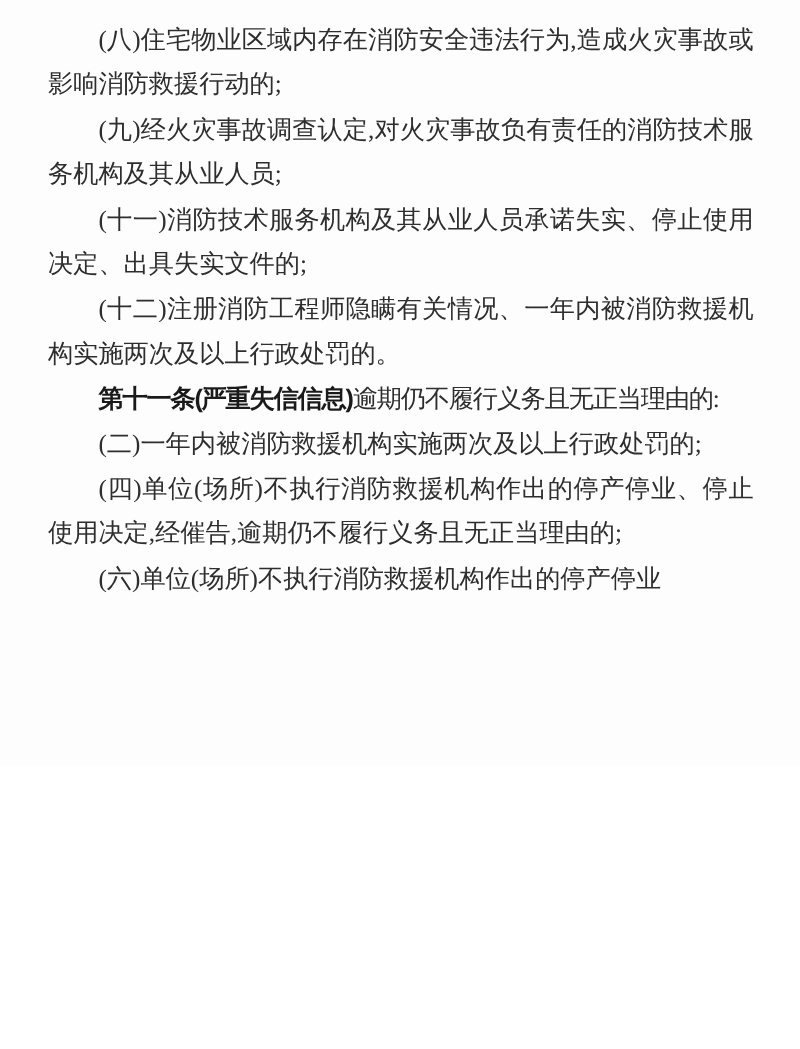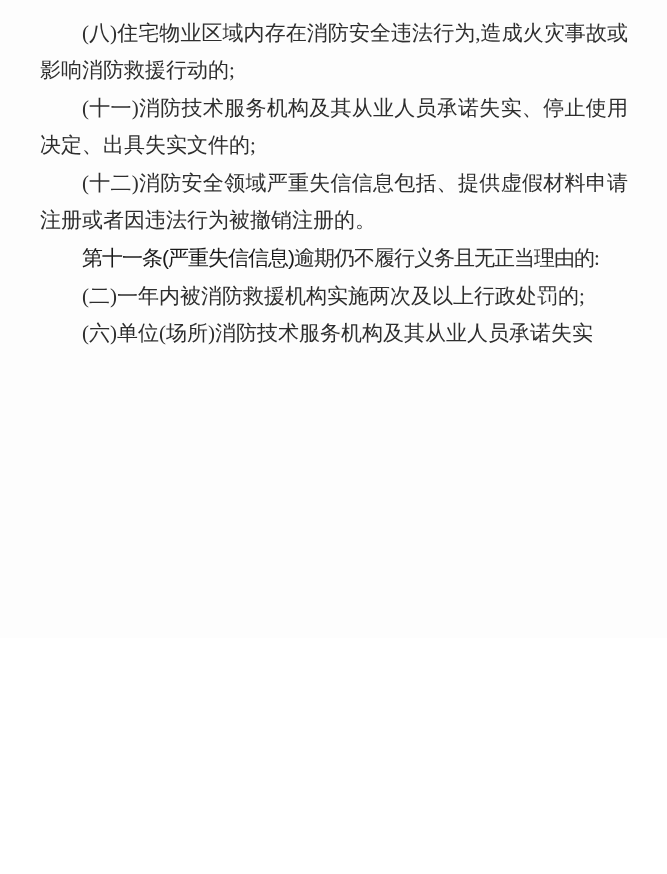--- a/index.html
+++ b/index.html
@@ -26,38 +26,40 @@
     text-align: justify;
     text-indent: 2em;
     word-break: normal;
   }
   p.article {
     letter-spacing: -1px;
     white-space: nowrap;
   }
   .bold-lead {
     font-family: "Liberation Sans", "DejaVu Sans", sans-serif;
-    font-weight: normal;
+    font-weight: bold;
     color: #1a1a1a;
   }
   .page-number {
     position: absolute;
     left: 55px;
     top: 830px;
     font-size: 20px;
     letter-spacing: 2px;
     color: #2e2e2e;
   }
 </style>
 </head>
 <body>
 
 <div class="page">
   <div class="content">
     <p class="para">(八)住宅物业区域内存在消防安全违法行为,造成火灾事故或影响消防救援行动的;</p>
+    <p class="para">(九)经火灾事故调查认定,对火灾事故负有责任的消防技术服务机构及其从业人员;</p>
     <p class="para">(十一)消防技术服务机构及其从业人员承诺失实、停止使用决定、出具失实文件的;</p>
-    <p class="para">(十二)消防安全领域严重失信信息包括、提供虚假材料申请注册或者因违法行为被撤销注册的。</p>
+    <p class="para">(十二)注册消防工程师隐瞒有关情况、一年内被消防救援机构实施两次及以上行政处罚的。</p>
     <p class="para article"><span class="bold-lead">第十一条(严重失信信息)</span><span>逾期仍不履行义务且无正当理由的:</span></p>
     <p class="para">(二)一年内被消防救援机构实施两次及以上行政处罚的;</p>
-    <p class="para">(六)单位(场所)消防技术服务机构及其从业人员承诺失实</p>
+    <p class="para">(四)单位(场所)不执行消防救援机构作出的停产停业、停止使用决定,经催告,逾期仍不履行义务且无正当理由的;</p>
+    <p class="para">(六)单位(场所)不执行消防救援机构作出的停产停业</p>
   </div>
   <div class="page-number">— 6 —</div>
 </div>
 
 </body></html>

